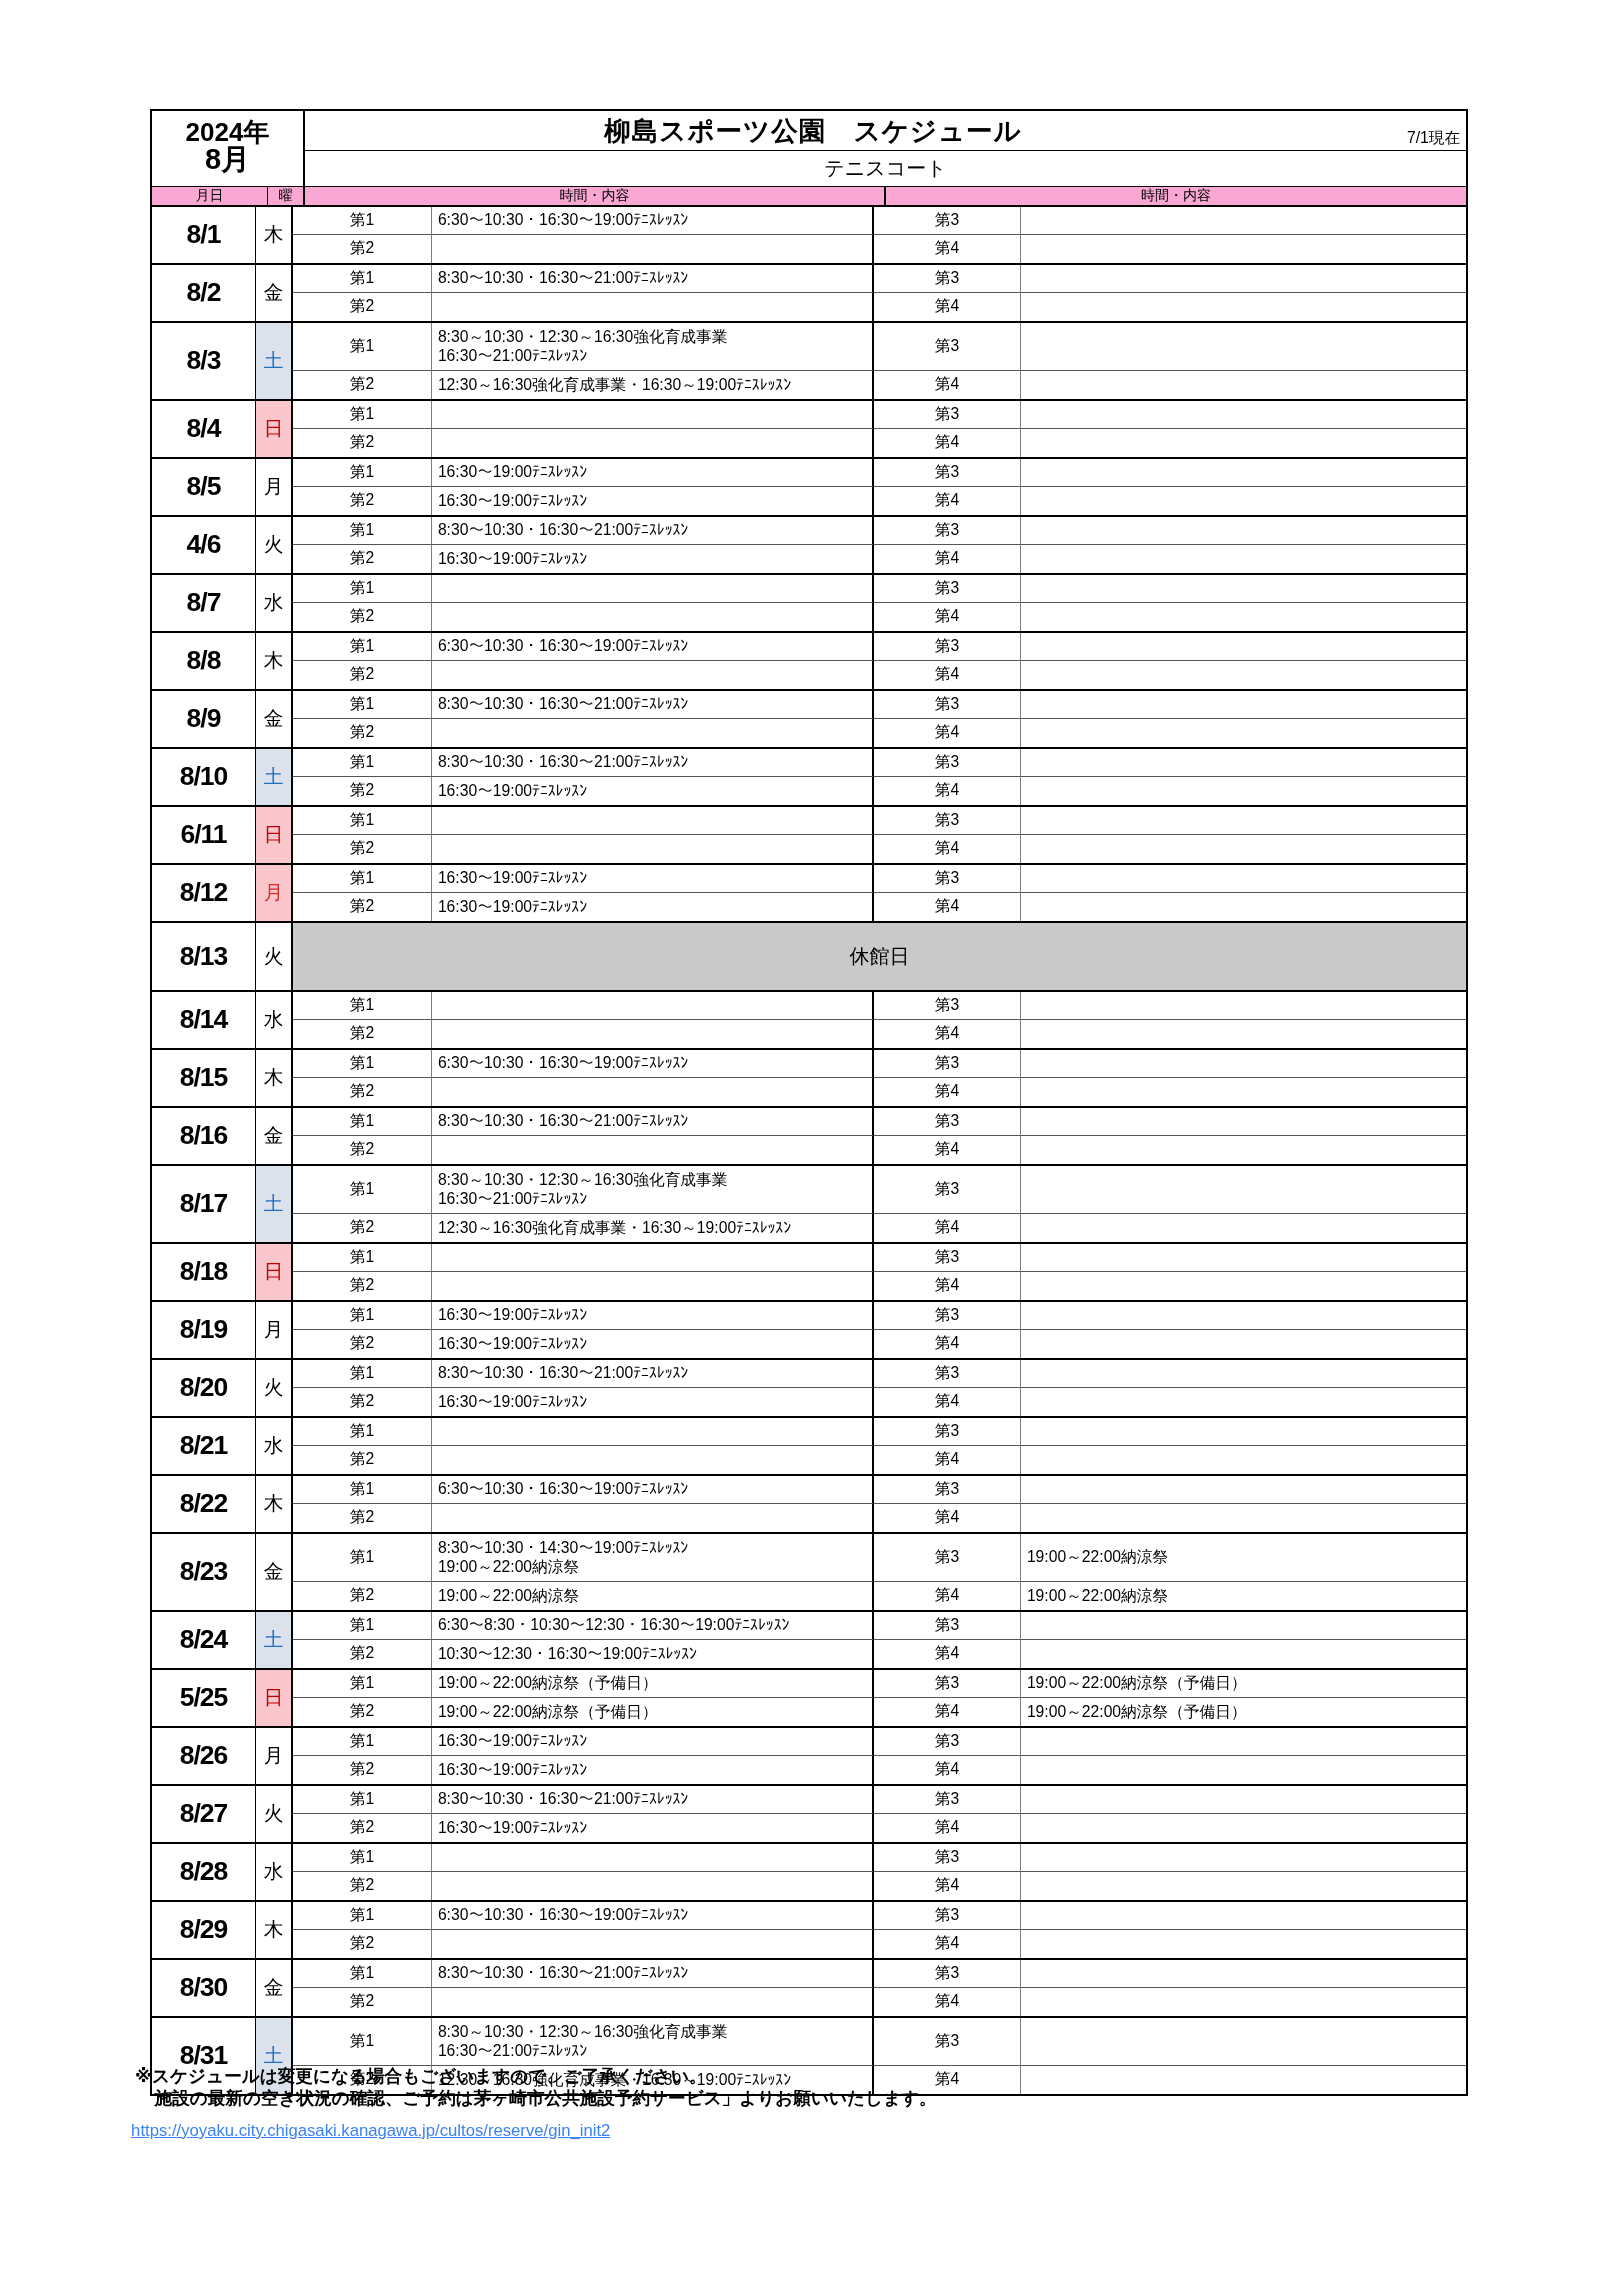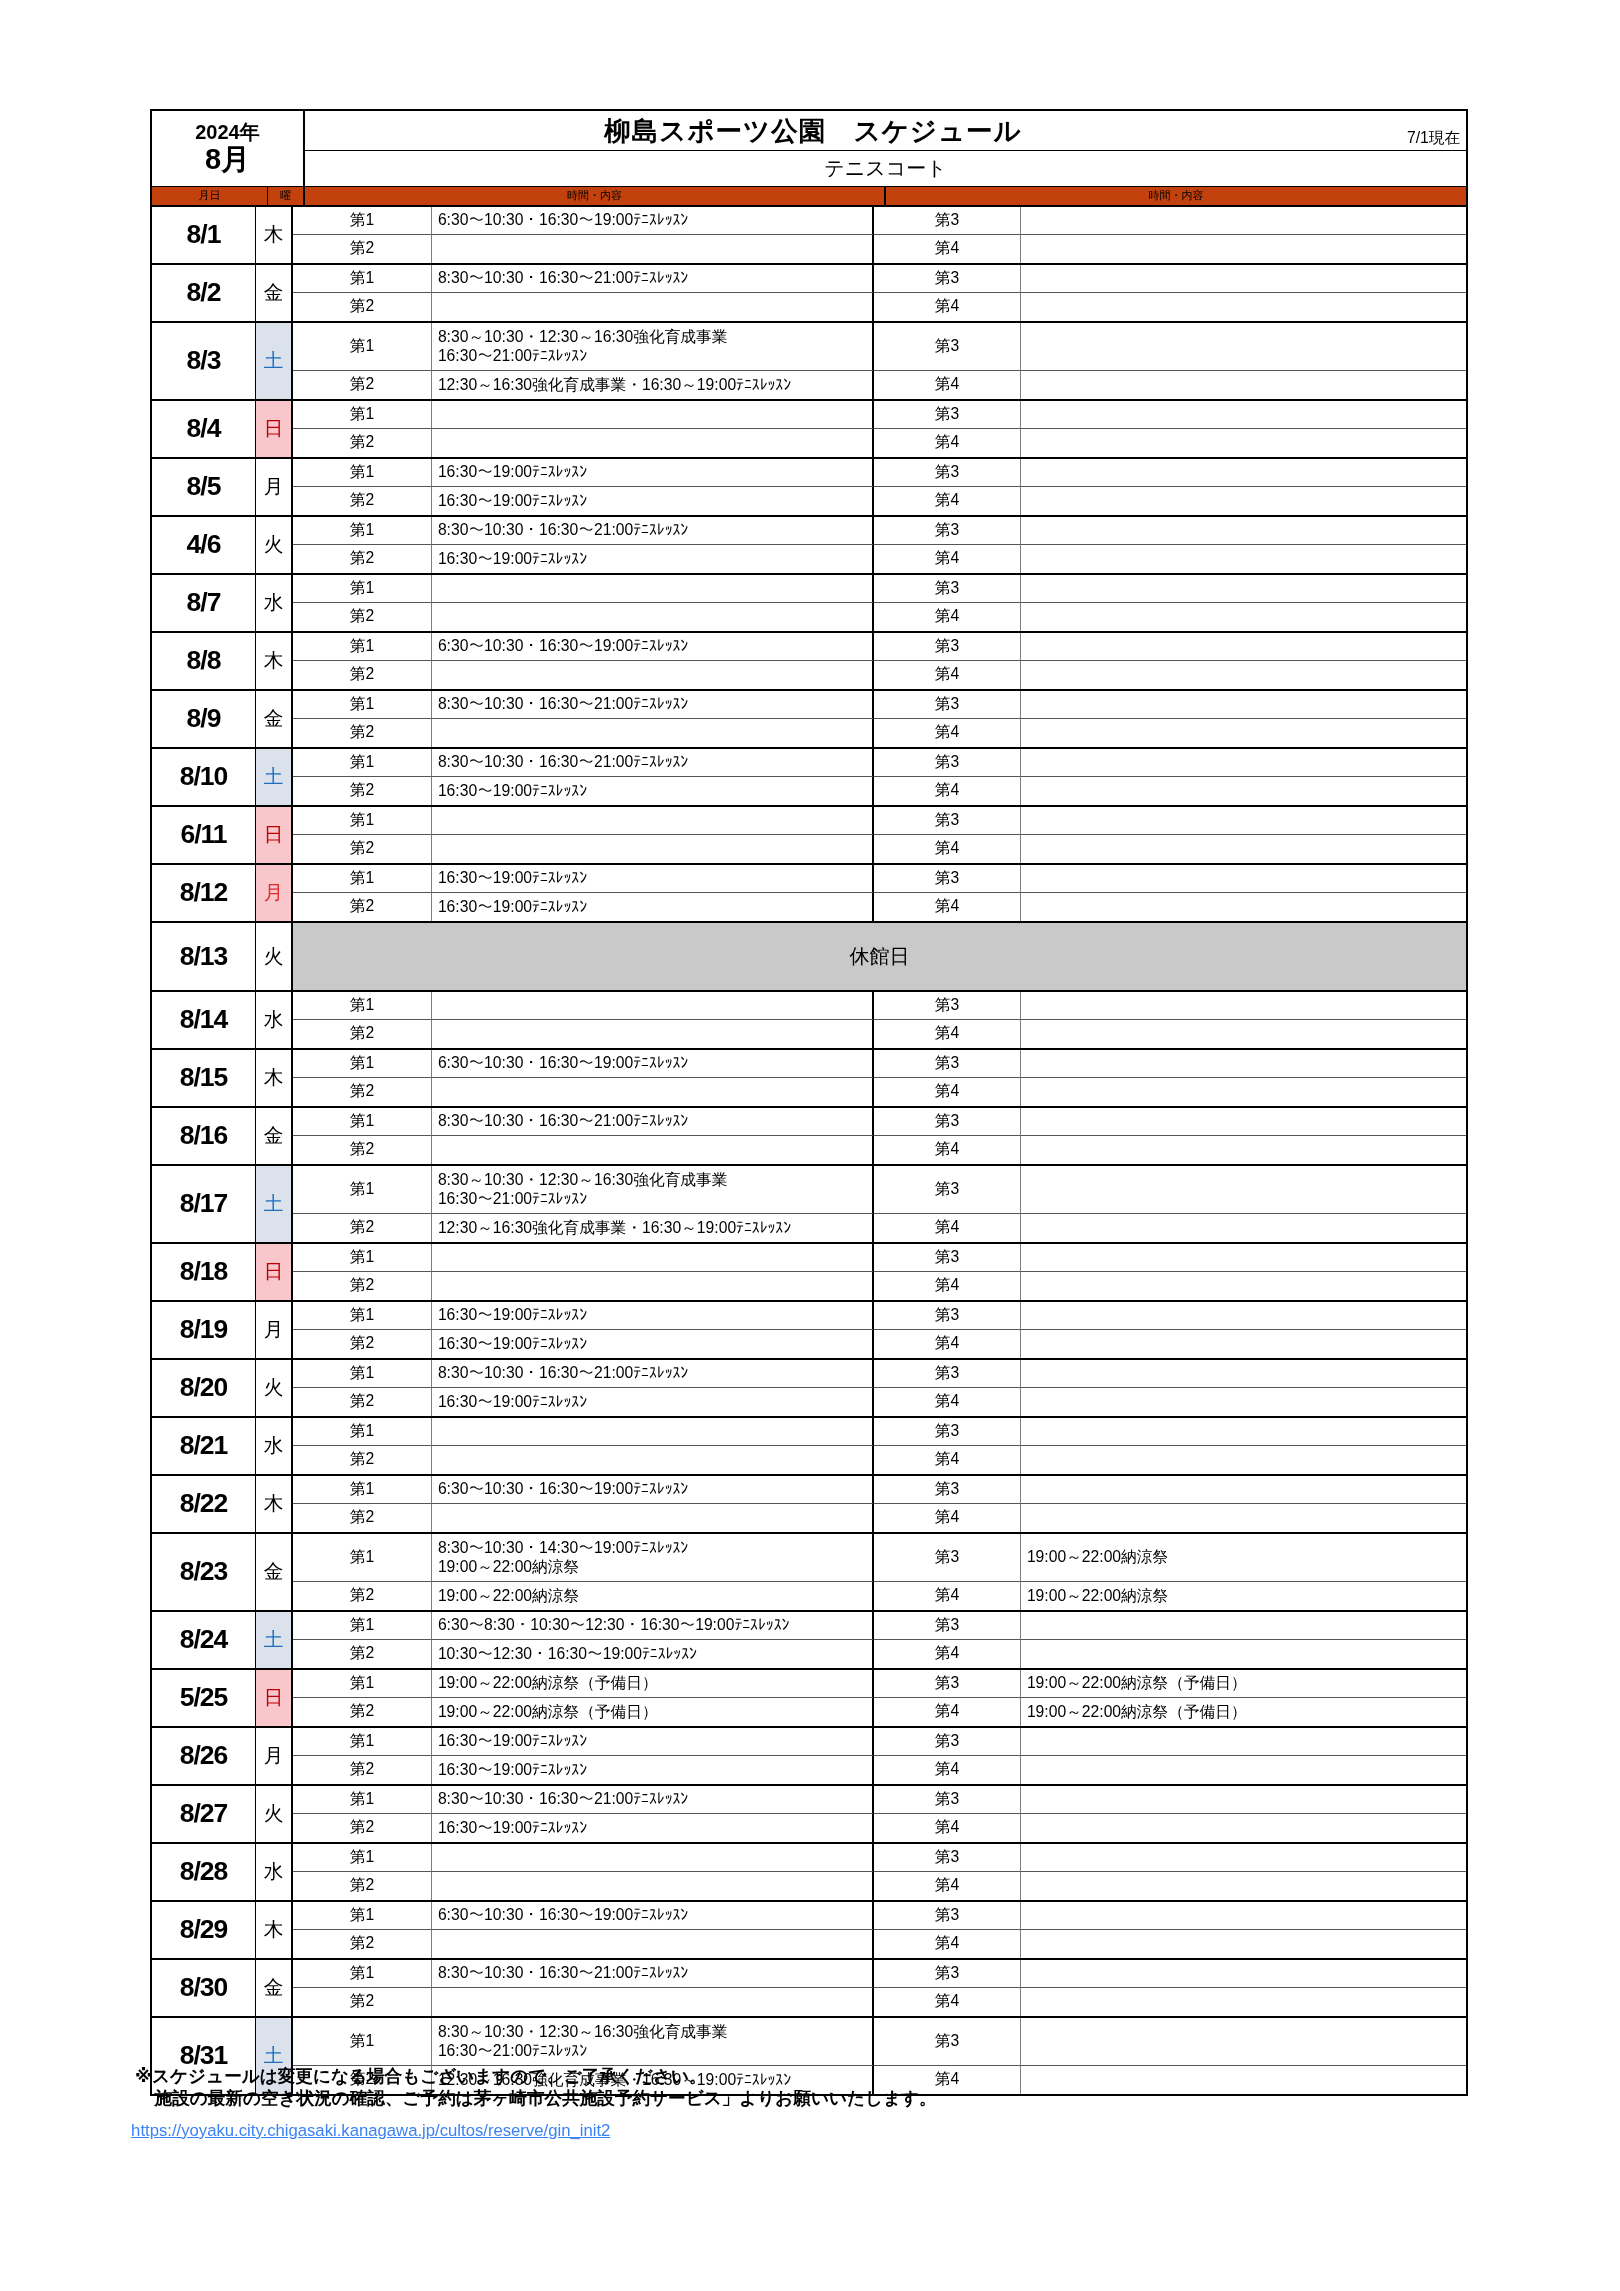--- a/index.html
+++ b/index.html
@@ -5,30 +5,30 @@
   * { box-sizing: border-box; margin: 0; padding: 0; }
   html,body { width:1620px; height:2292px; background:#fff; font-family:"Liberation Sans","DejaVu Sans",sans-serif; color:#000; }
   #page { position:relative; width:1620px; height:2292px; overflow:hidden; background:#fff; }
 
   
   .schedule-table { position:absolute; left:150px; top:109px; width:1318px; border:2px solid #000; background:#fff; }
 
   
   .table-header { display:flex; }
   .ym-box { width:153px; border-right:2px solid #000; height:75px; display:flex; flex-direction:column; align-items:center; justify-content:center; }
-  .ym-year { font-size:20px; font-weight:bold; line-height:21.6px; }
+  .ym-year { font-size:26px; font-weight:bold; line-height:21.6px; }
   .ym-month { font-size:29px; font-weight:bold; line-height:31px; }
   .head-right { flex:1; }
   .title-row { position:relative; height:40px; border-bottom:1px solid #000; display:flex; align-items:center; justify-content:center; padding-right:145px;text-align:center; }
   .doc-title { font-size:26.5px; font-weight:bold; letter-spacing:1px; }
   .as-of { position:absolute; right:5.9px; bottom:1px; font-size:15.7px; }
   .facility-row { height:35px; display:flex; align-items:center; justify-content:center; font-size:20px; }
 
   
-  .col-header { display:flex; height:20.6px; background:#c2410c; border-top:1px solid #000; border-bottom:2px solid #000; font-size:11px; }
+  .col-header { display:flex; height:20.6px; background:#f9a8d4; border-top:1px solid #000; border-bottom:2px solid #000; font-size:14px; }
   .ch { display:flex; align-items:center; justify-content:center; }
   .ch-date { width:116px; border-right:1px solid #000; }
   .ch-dow  { width:37px;  border-right:2px solid #000; }
   .ch-left { width:581px; border-right:2px solid #000; }
   .ch-right{ flex:1; }
 
   
   .day-row { display:flex; align-items:stretch; }
   .day-row + .day-row { border-top:2px solid #000; }
   .date-cell { width:104px; border-right:1px solid #000; display:flex; align-items:center; justify-content:center; font-size:26.5px; font-weight:bold; letter-spacing:-1px; }

